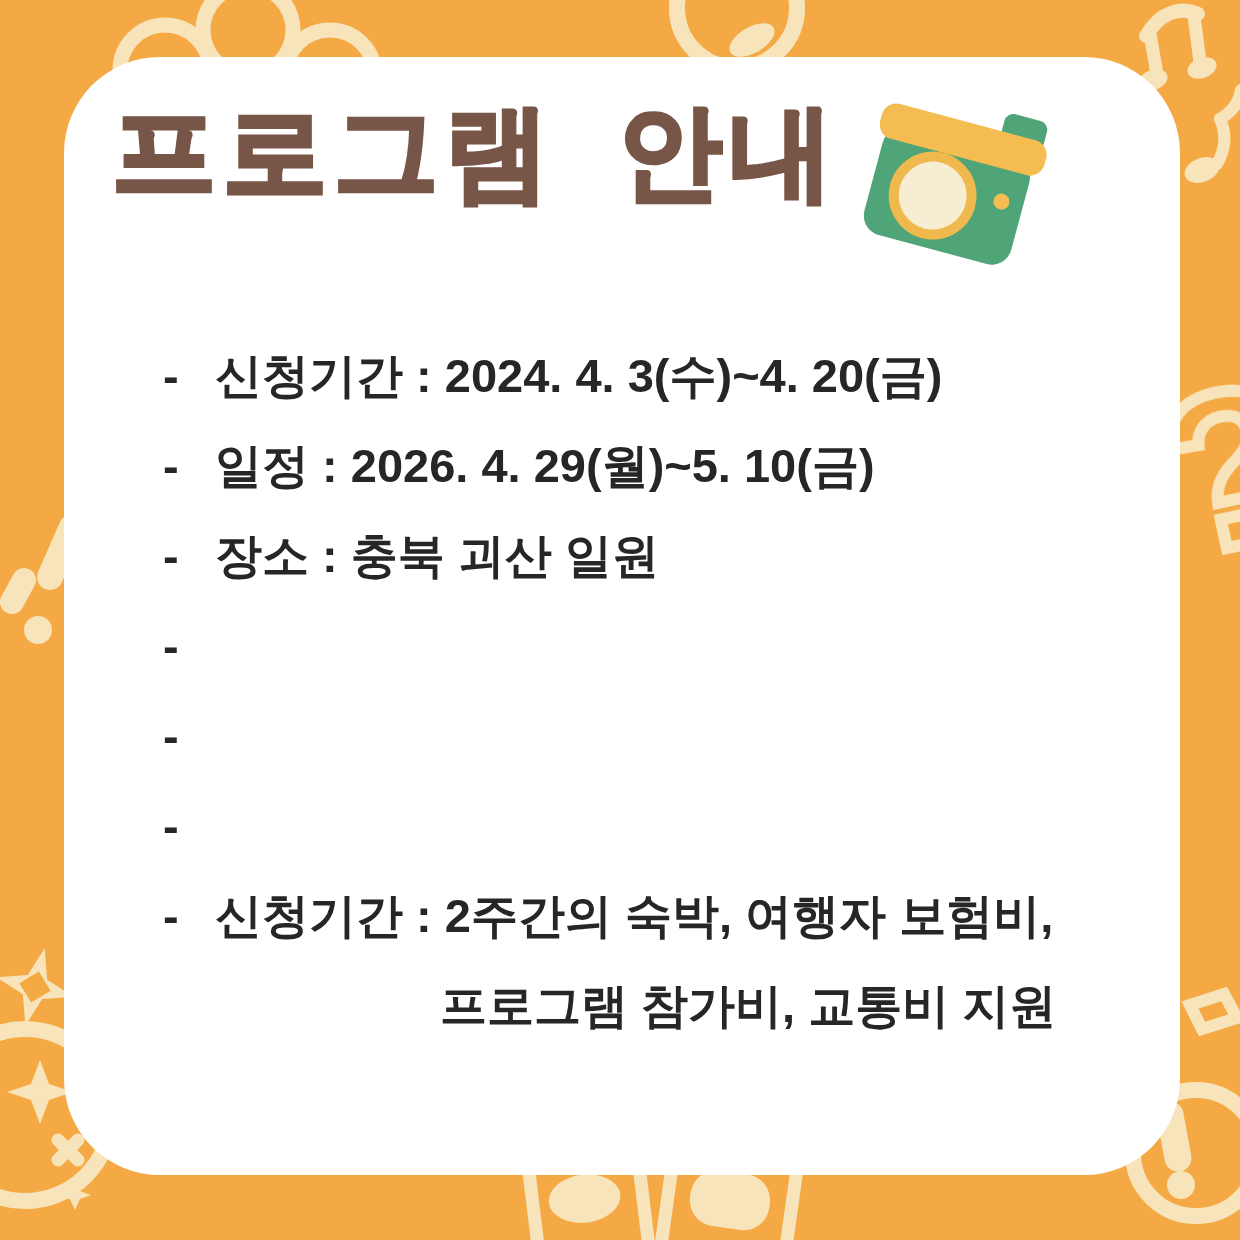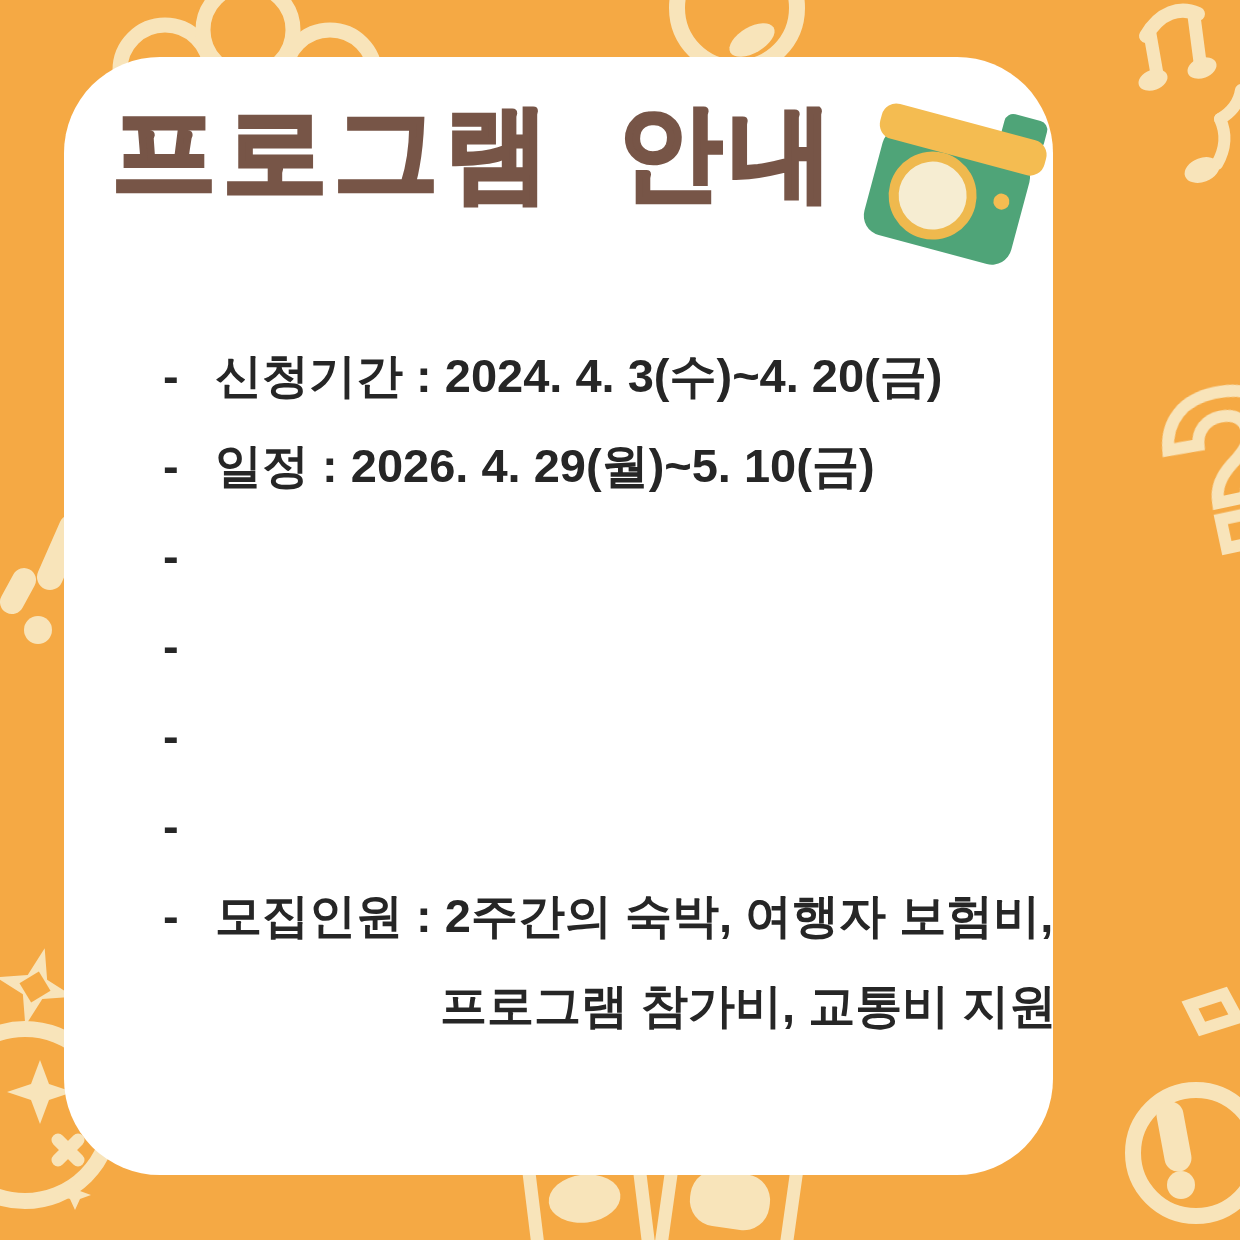--- a/index.html
+++ b/index.html
@@ -7,21 +7,21 @@
     width:1240px; height:1240px;
     position:relative; overflow:hidden;
     background:#F5A944;
     font-family:"Liberation Sans", sans-serif;
   }
   .bg-doodles {
     position:absolute; left:0; top:0; width:1240px; height:1240px; z-index:0;
   }
   .card {
     position:absolute; left:64px; top:57px;
-    width:989px; height:1118px;
+    width:1116px; height:1118px;
     background:#FFFFFF;
     border-radius:96px;
     z-index:1;
   }
   .title {
     position:absolute; left:48px; top:28px;
     font-size:104px; line-height:1.3;
     font-weight:800;
     color:#775547;
     letter-spacing:7px;
@@ -144,32 +144,33 @@
     <div class="row">
       <span class="dash">-</span>
       <span class="txt">신청기간 : 2024. 4. 3(수)~4. 20(금)</span>
     </div>
     <div class="row">
       <span class="dash">-</span>
       <span class="txt">일정 : 2026. 4. 29(월)~5. 10(금)</span>
     </div>
     <div class="row">
       <span class="dash">-</span>
+      <span class="txt">장소 : 충북 괴산 일원</span>
     </div>
     <div class="row">
       <span class="dash">-</span>
     </div>
     <div class="row">
       <span class="dash">-</span>
     </div>
     <div class="row">
       <span class="dash">-</span>
     </div>
     <div class="row">
       <span class="dash">-</span>
-      <span class="txt">모집인원 : 2주간의 숙박, 여행자 보험비,</span>
+      <span class="txt">신청기간 : 2주간의 숙박, 여행자 보험비,</span>
     </div>
     <div class="row cont">
       <span class="txt">프로그램 참가비, 교통비 지원</span>
     </div>
   </div>
 
 </div>
 
 </body></html>

